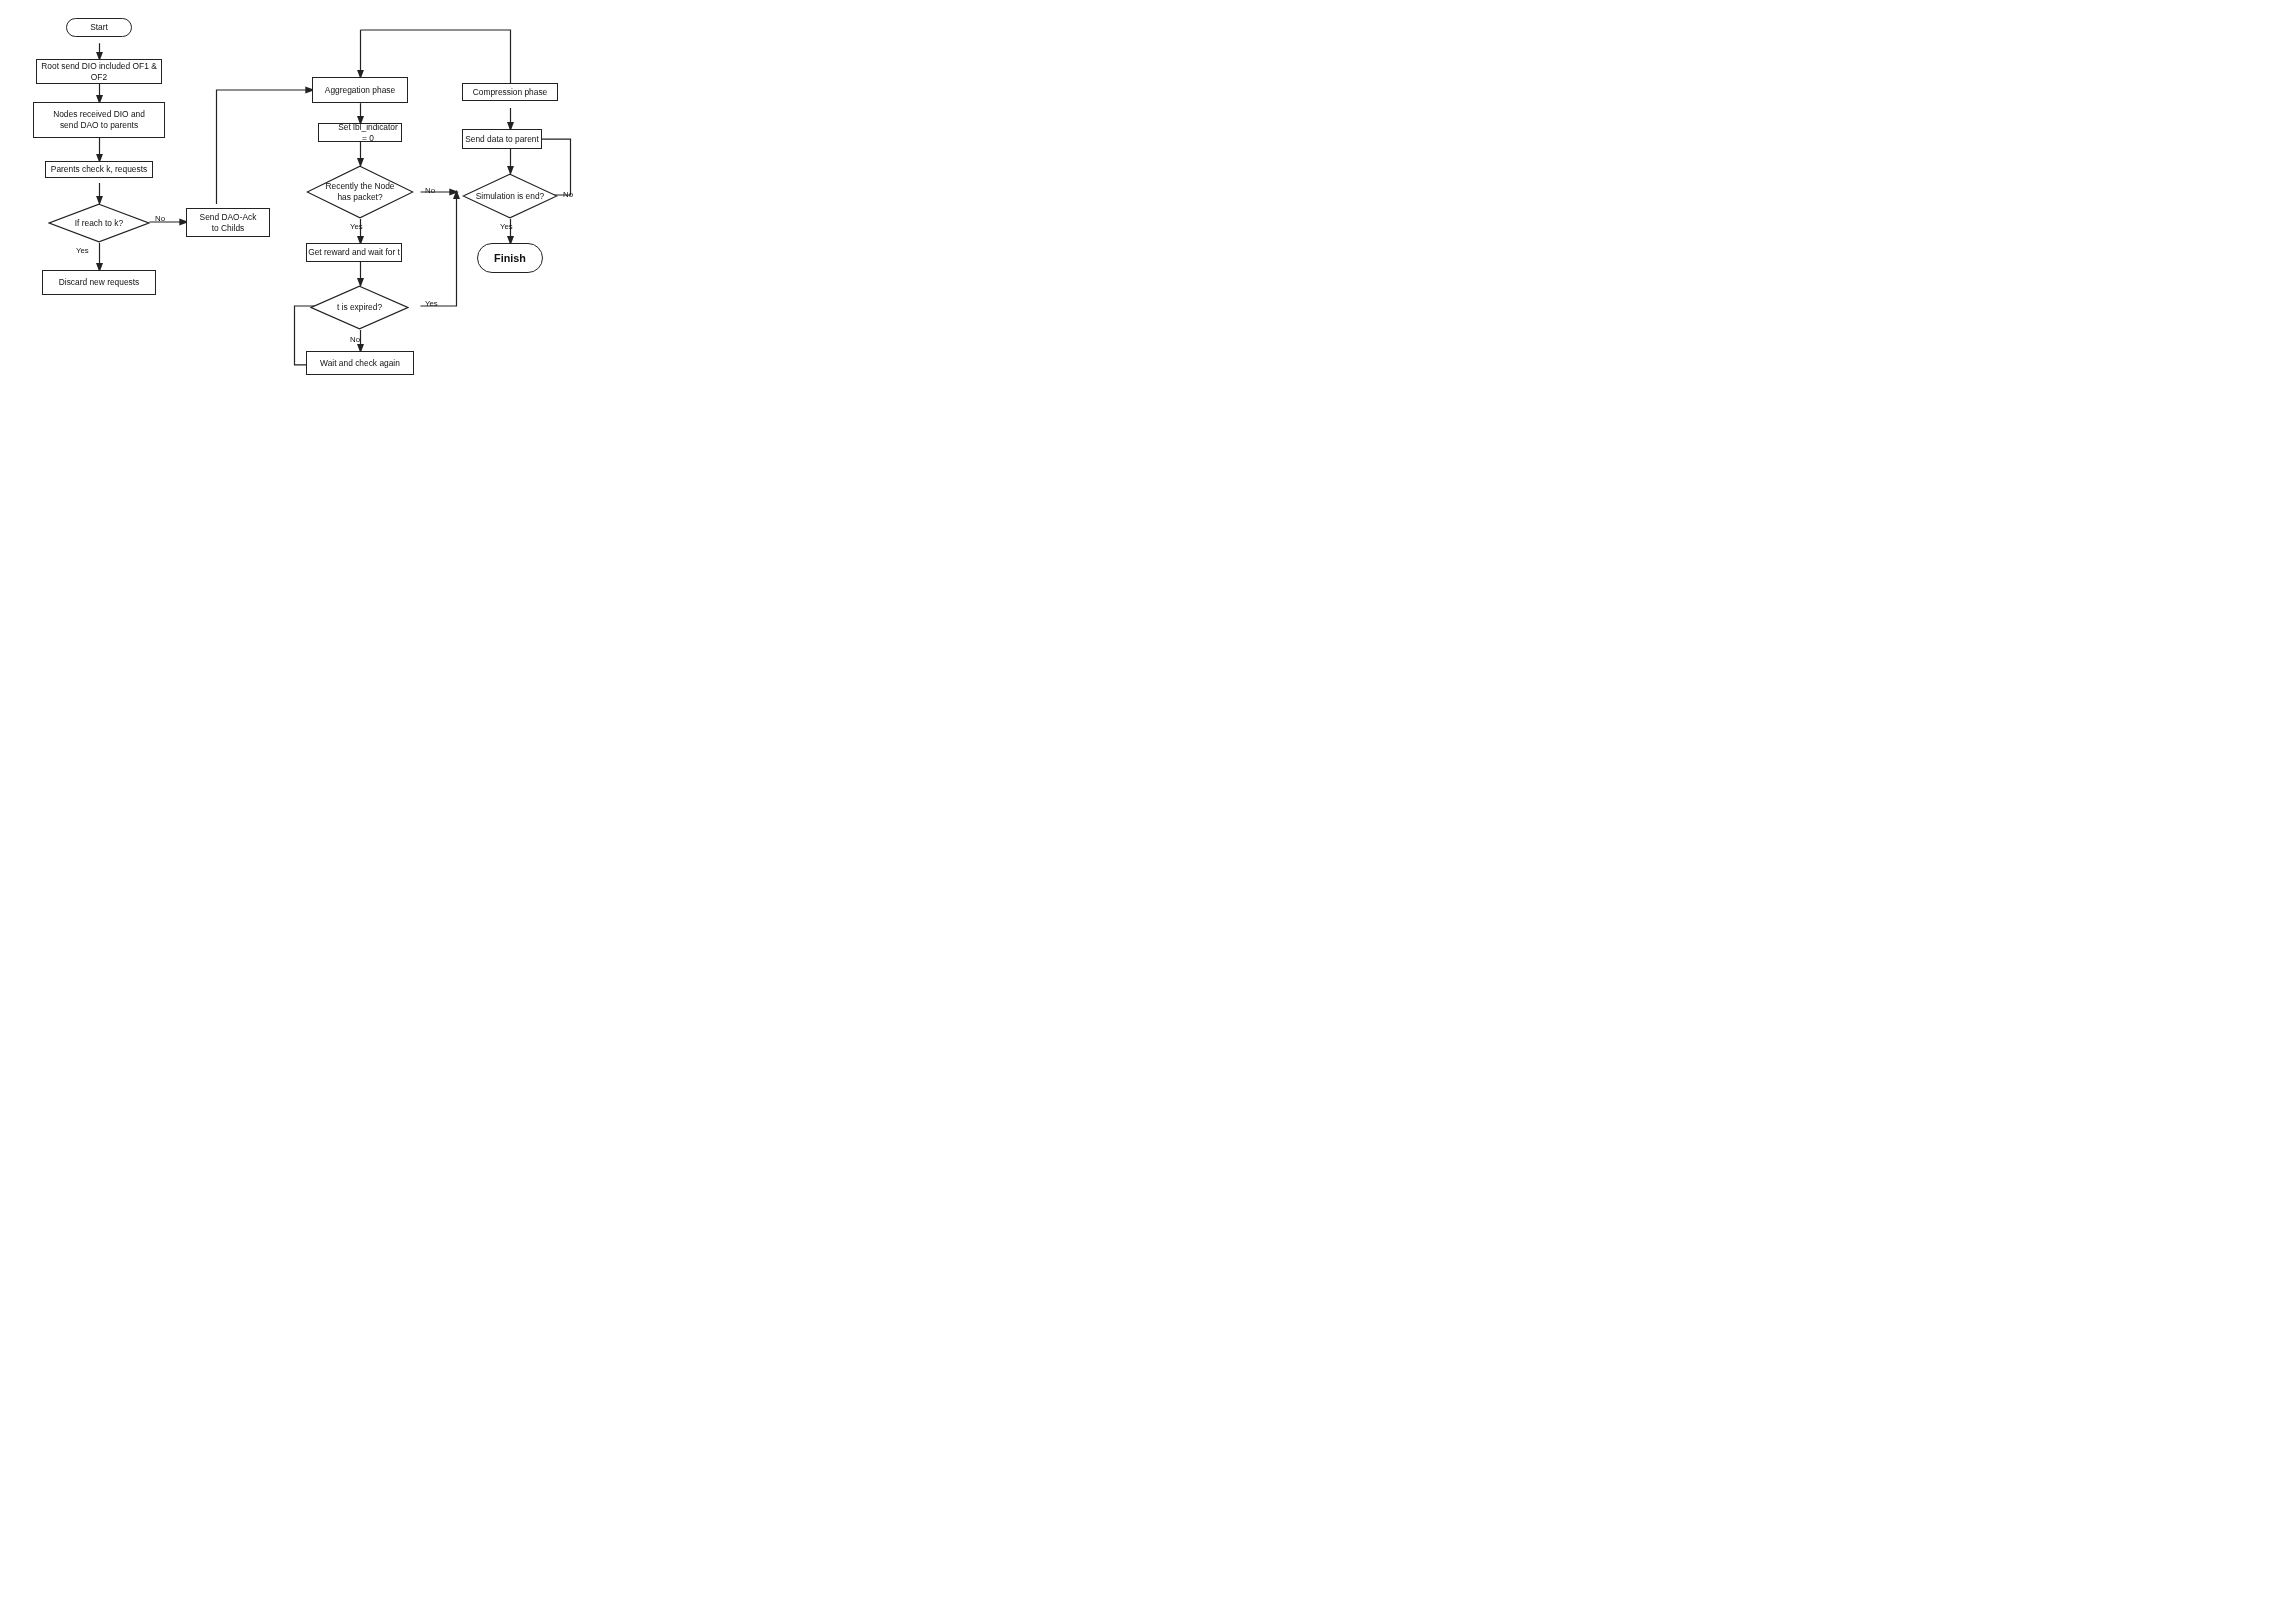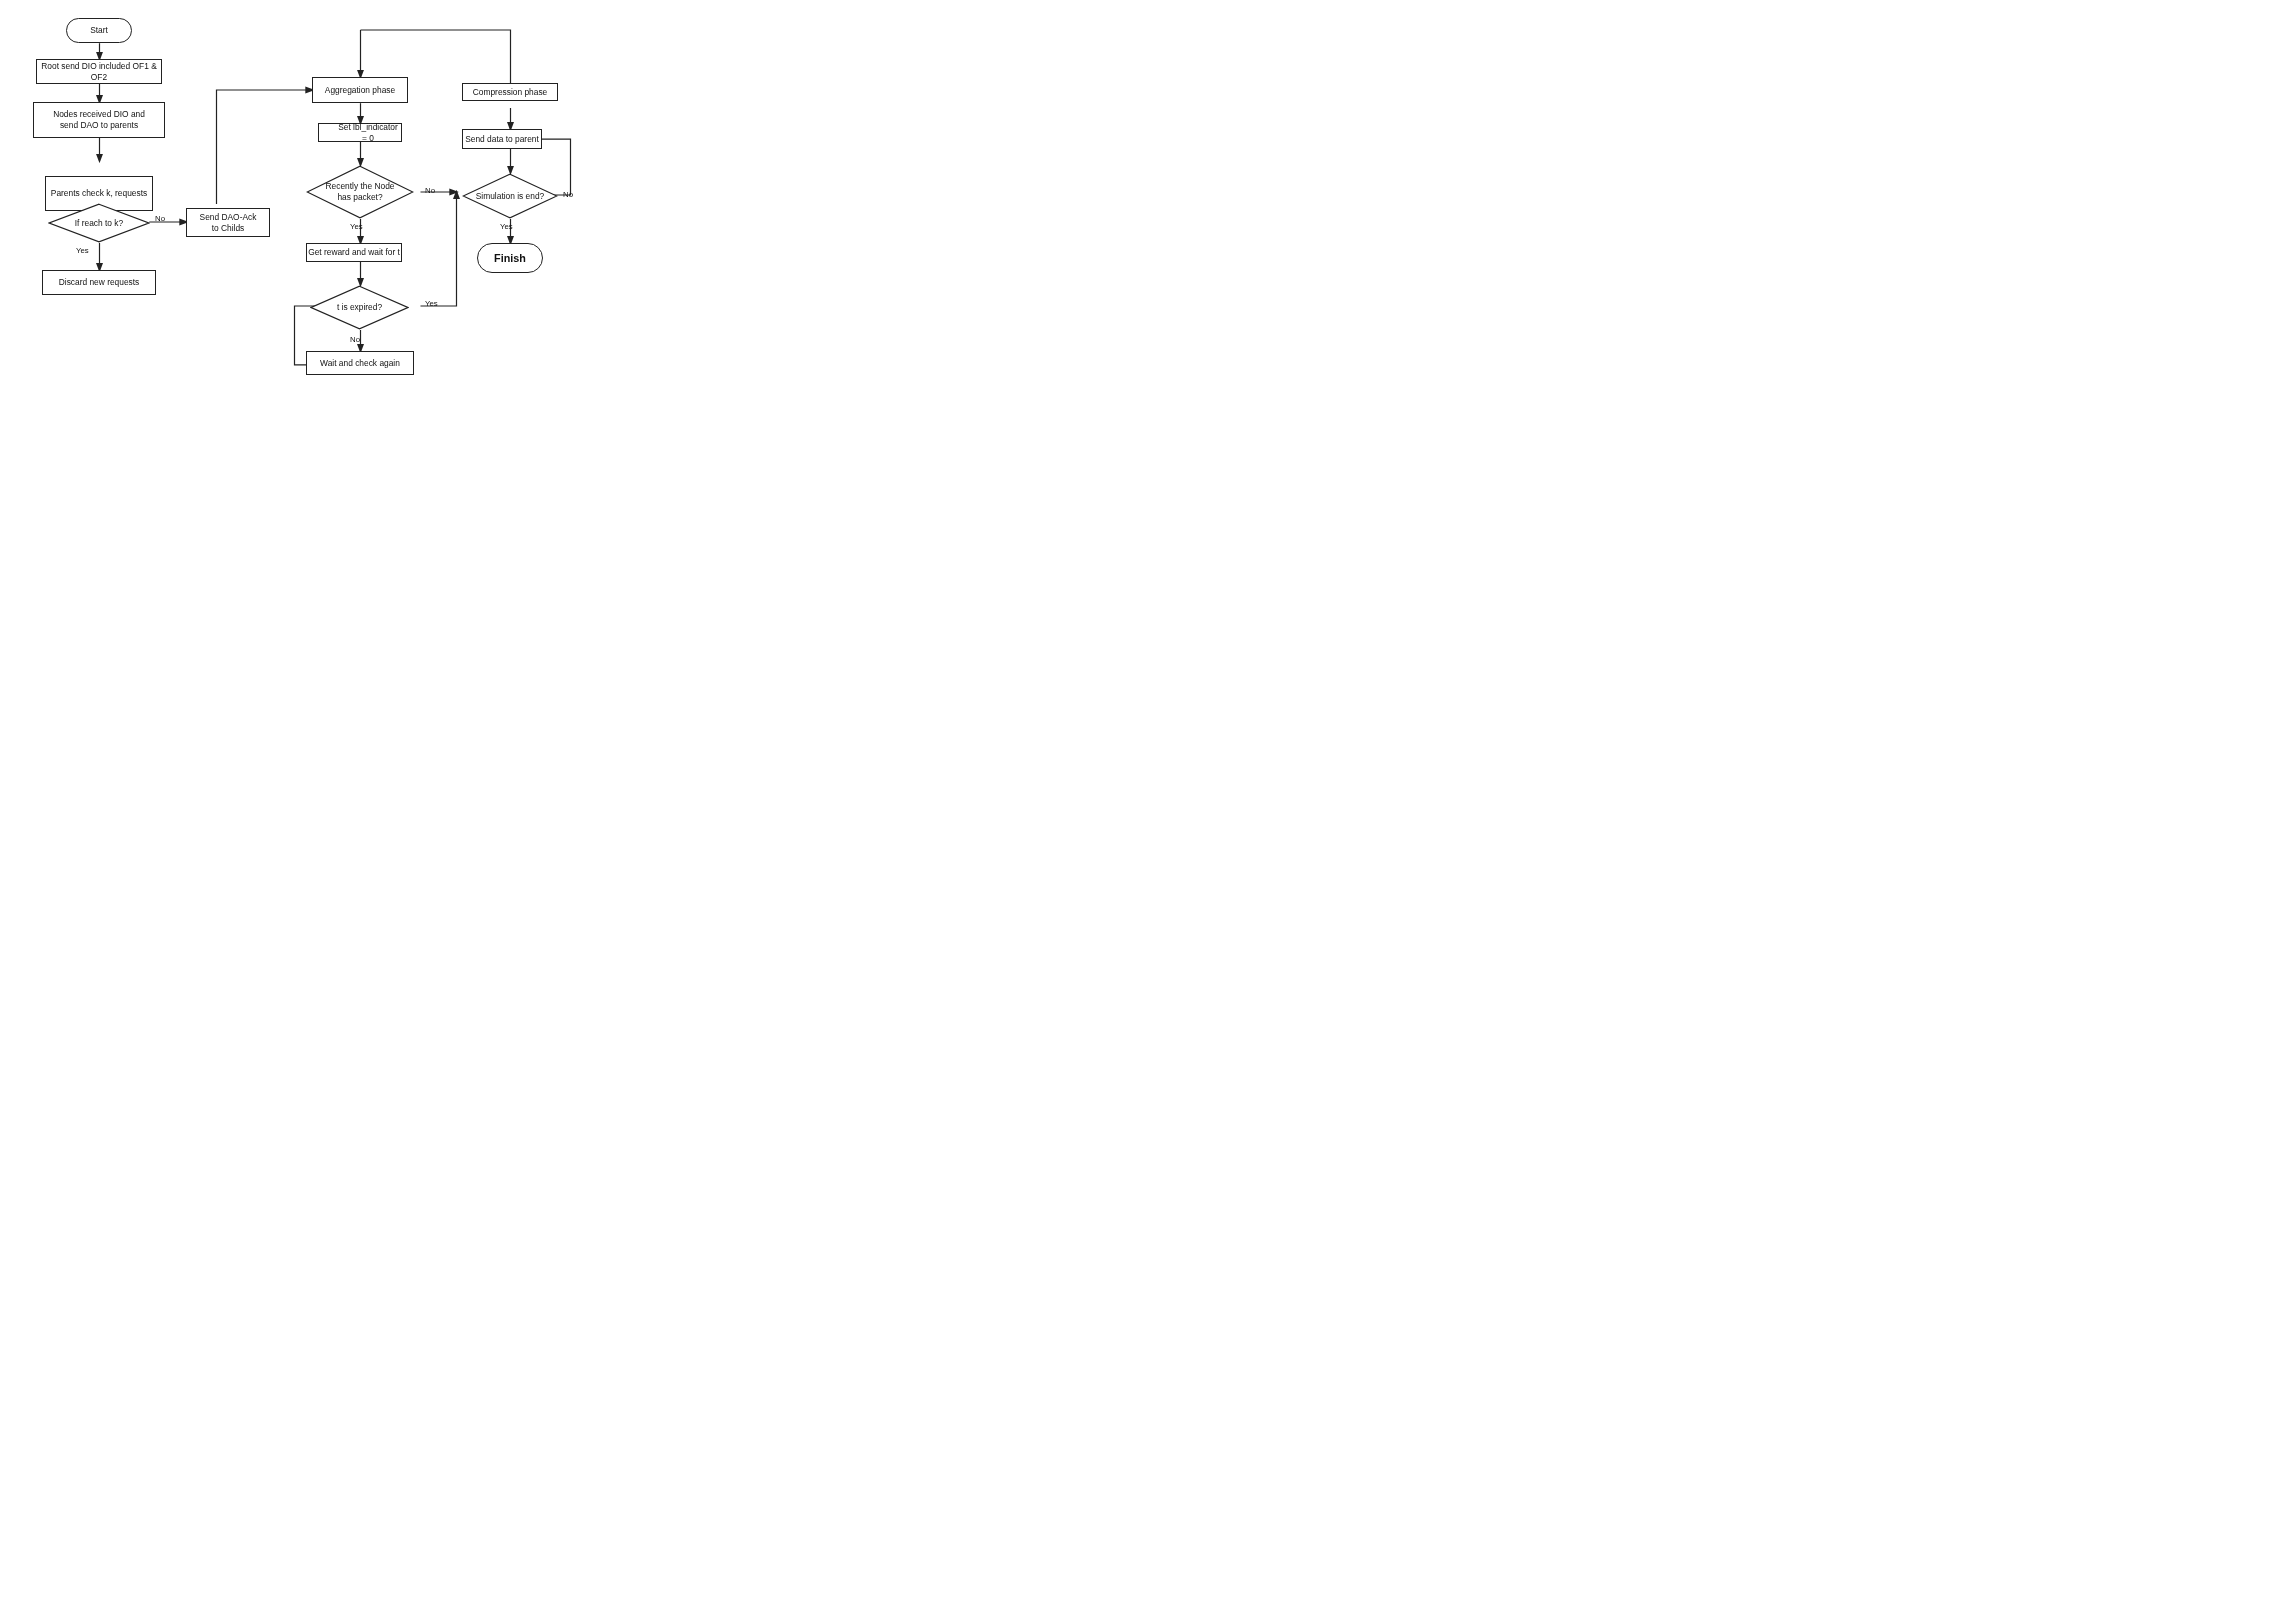--- a/index.html
+++ b/index.html
@@ -121,34 +121,34 @@
     <polyline points="900,305 930,305 930,212 870,212" stroke="#222" stroke-width="2" fill="none" marker-end="url(#arrow)"></polyline>
 
     <line x1="830" y1="345" x2="830" y2="385" stroke="#222" stroke-width="2" marker-end="url(#arrow)"></line>
 
     <polyline points="580,30 580,108" stroke="#222" stroke-width="2" fill="none" marker-end="url(#arrow)"></polyline>
 
     <polyline points="830,130 830,30 580,30" stroke="#222" stroke-width="2" fill="none"></polyline>
 
   </svg>
 
-  <div class="node rounded" style="left:54px; top:6px; width:66px; height:25px;">
+  <div class="node rounded" style="left:54px; top:6px; width:66px; height:19px;">
     <span>Start</span>
   </div>
 
   <div class="node" style="left:24px; top:47px; width:126px; height:25px;">
     <span>Root send DIO included OF1 &amp; OF2</span>
   </div>
 
   <div class="node" style="left:21px; top:90px; width:132px; height:36px;">
     <span style="white-space:pre-line;">Nodes received DIO and
 send DAO to parents</span>
   </div>
 
-  <div class="node" style="left:33px; top:164px; width:108px; height:35px;align-items:center;">
+  <div class="node" style="left:33px; top:149px; width:108px; height:17px;align-items:center;">
     <span>Parents check k, requests</span>
   </div>
 
   <div class="diamond-wrap" style="left:36px; top:191px; width:102px; height:40px;">
     <div class="diamond">
       <svg viewBox="0 0 170 67" preserveAspectRatio="none">
         <polygon points="85,2 168,33.5 85,65 2,33.5" fill="#fff" stroke="#222" stroke-width="2"></polygon>
       </svg>
       <span class="diamond-text">If reach to k?</span>
     </div>

